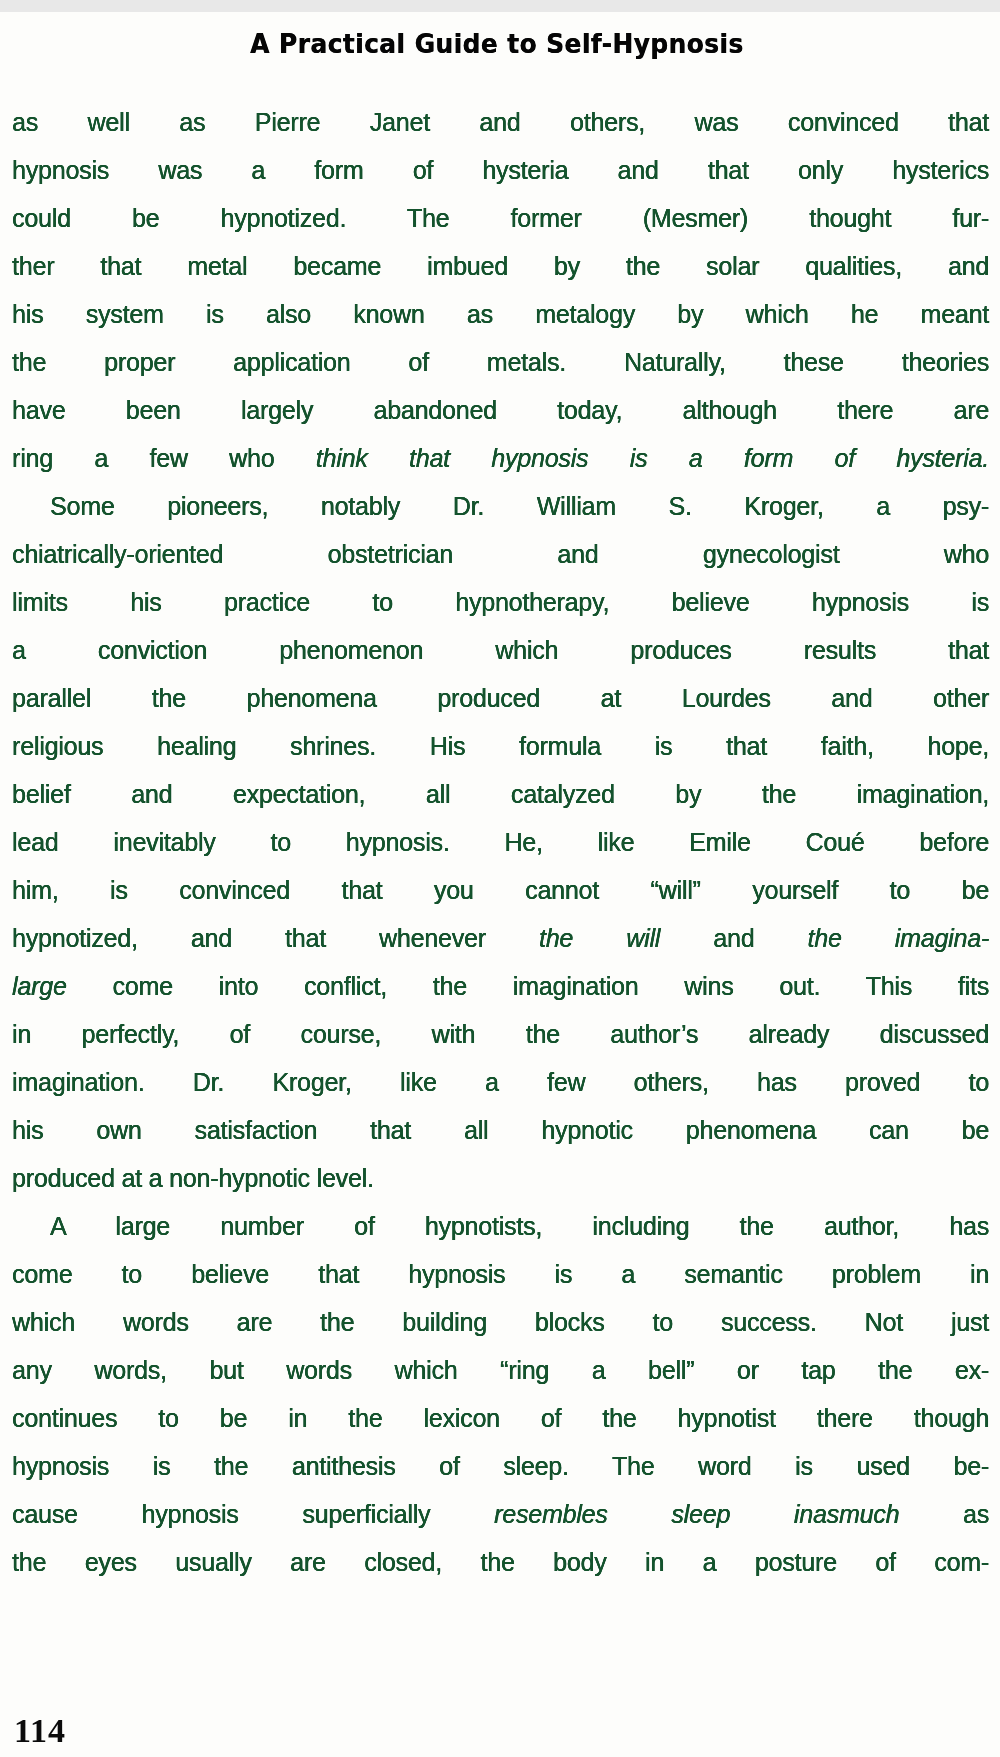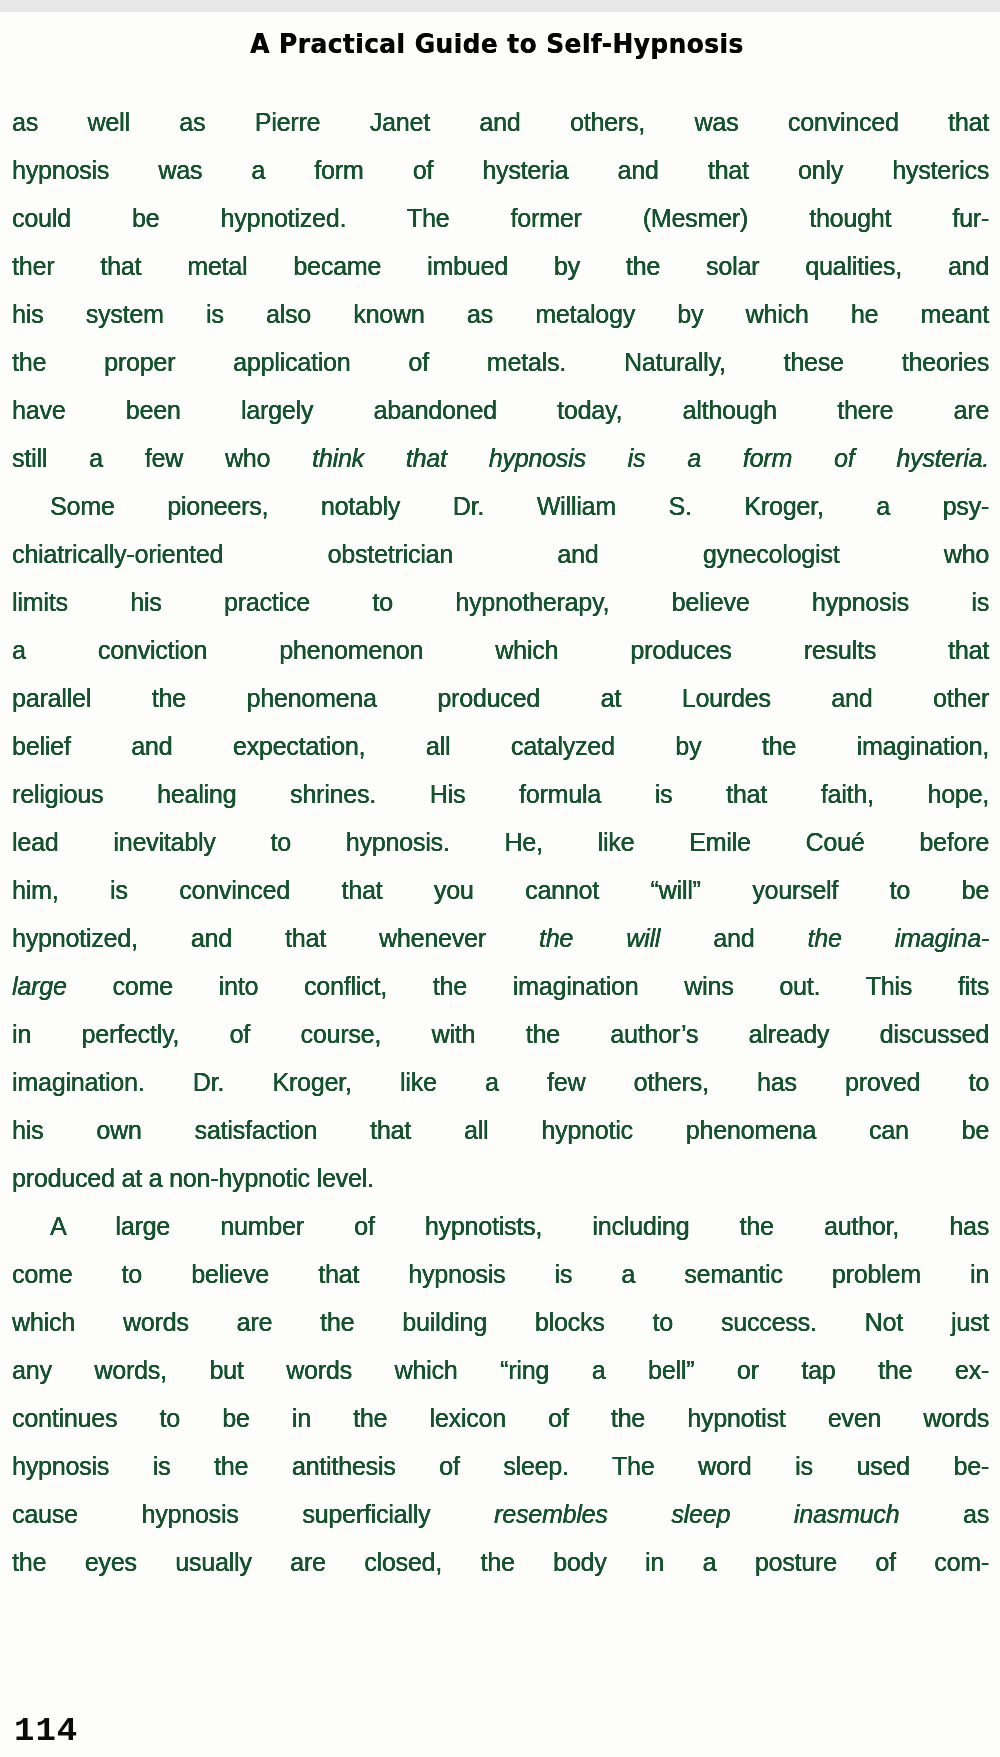--- a/index.html
+++ b/index.html
@@ -55,21 +55,21 @@
   .line.indent {
     text-indent: 38px;
   }
   .it {
     font-style: italic;
   }
   .page-number {
     position: absolute;
     left: 14px;
     top: 1700px;
-    font-family: Liberation Mono, monospace;
+    font-family: Liberation Serif, serif;
     font-size: 34px;
     font-weight: bold;
     letter-spacing: 1px;
     color: #0b0b0b;
   }
 </style>
 </head>
 <body>
 
 <div class="book-page">
@@ -77,40 +77,40 @@
 
   <div class="page-body">
 
   <div class="line"><span>as well as Pierre Janet and others, was convinced that</span></div>
       <div class="line"><span>hypnosis was a form of hysteria and that only hysterics</span></div>
       <div class="line"><span>could be hypnotized. The former (Mesmer) thought fur-</span></div>
       <div class="line"><span>ther that metal became imbued by the solar qualities, and</span></div>
       <div class="line"><span>his system is also known as metalogy by which he meant</span></div>
       <div class="line"><span>the proper application of metals. Naturally, these theories</span></div>
       <div class="line"><span>have been largely abandoned today, although there are</span></div>
-      <div class="line"><span>still a few who </span><span class="it">think that hypnosis is a form of hysteria.</span></div>
+      <div class="line"><span>ring a few who </span><span class="it">think that hypnosis is a form of hysteria.</span></div>
       <div class="line indent"><span>Some pioneers, notably Dr. William S. Kroger, a psy-</span></div>
       <div class="line"><span>chiatrically-oriented obstetrician and gynecologist who</span></div>
       <div class="line"><span>limits his practice to hypnotherapy, believe hypnosis is</span></div>
       <div class="line"><span>a conviction phenomenon which produces results that</span></div>
       <div class="line"><span>parallel the phenomena produced at Lourdes and other</span></div>
+      <div class="line"><span>religious healing shrines. His formula is that faith, hope,</span></div>
       <div class="line"><span>belief and expectation, all catalyzed by the imagination,</span></div>
-      <div class="line"><span>religious healing shrines. His formula is that faith, hope,</span></div>
       <div class="line"><span>lead inevitably to hypnosis. He, like Emile Coué before</span></div>
       <div class="line"><span>him, is convinced that you cannot “will” yourself to be</span></div>
       <div class="line"><span>hypnotized, and that whenever </span><span class="it">the will</span><span> and </span><span class="it">the imagina-</span></div>
       <div class="line"><span class="it">large</span><span> come into conflict, the imagination wins out. This fits</span></div>
       <div class="line"><span>in perfectly, of course, with the author’s already discussed</span></div>
       <div class="line"><span>imagination. Dr. Kroger, like a few others, has proved to</span></div>
       <div class="line"><span>his own satisfaction that all hypnotic phenomena can be</span></div>
       <div class="line short"><span>produced at a non-hypnotic level.</span></div>
       <div class="line indent"><span>A large number of hypnotists, including the author, has</span></div>
       <div class="line"><span>come to believe that hypnosis is a semantic problem in</span></div>
       <div class="line"><span>which words are the building blocks to success. Not just</span></div>
       <div class="line"><span>any words, but words which “ring a bell” or tap the ex-</span></div>
-      <div class="line"><span>continues to be in the lexicon of the hypnotist even words</span></div>
+      <div class="line"><span>continues to be in the lexicon of the hypnotist there though</span></div>
       <div class="line"><span>hypnosis is the antithesis of sleep. The word is used be-</span></div>
       <div class="line"><span>cause hypnosis superficially </span><span class="it">resembles sleep inasmuch</span><span> as</span></div>
       <div class="line"><span>the eyes usually are closed, the body in a posture of com-</span></div>
     </div>
 
   <div class="page-number">114</div>
 </div>
 
 </body></html>

